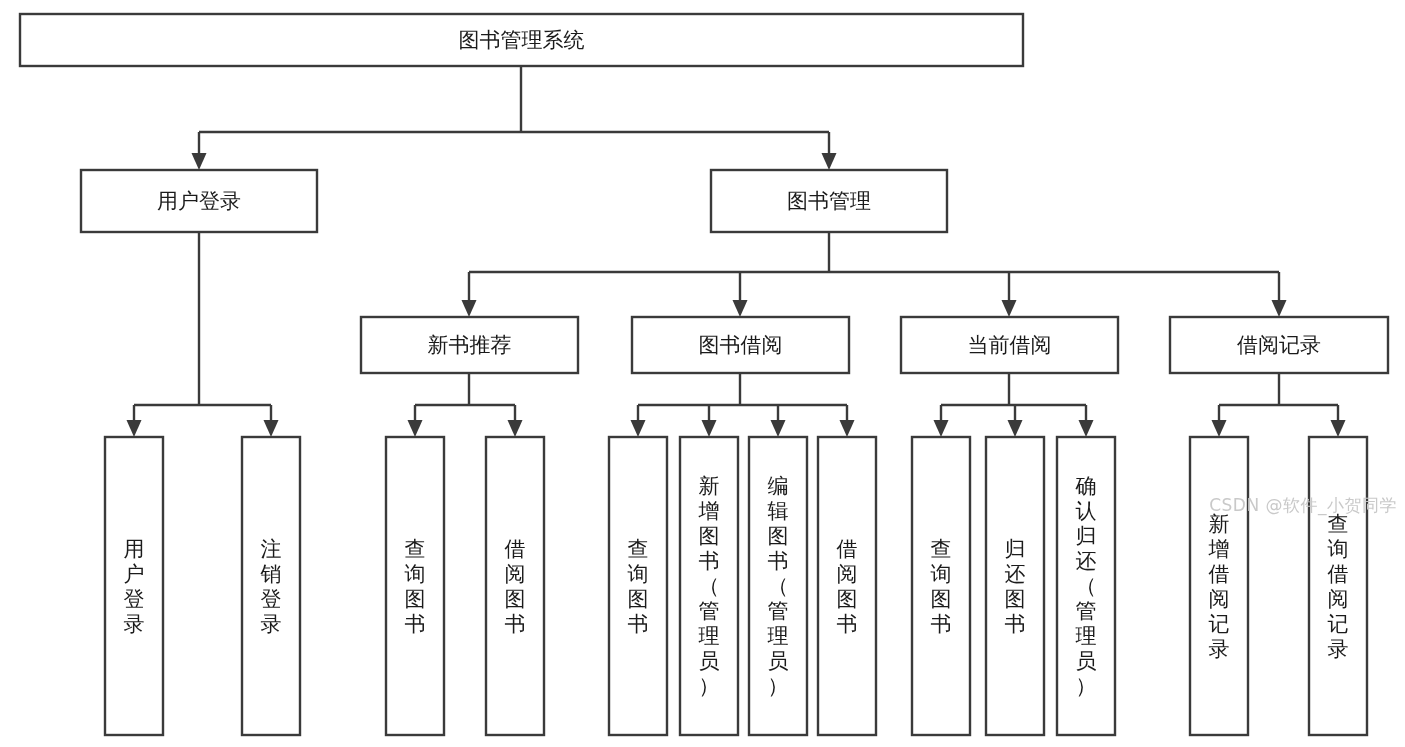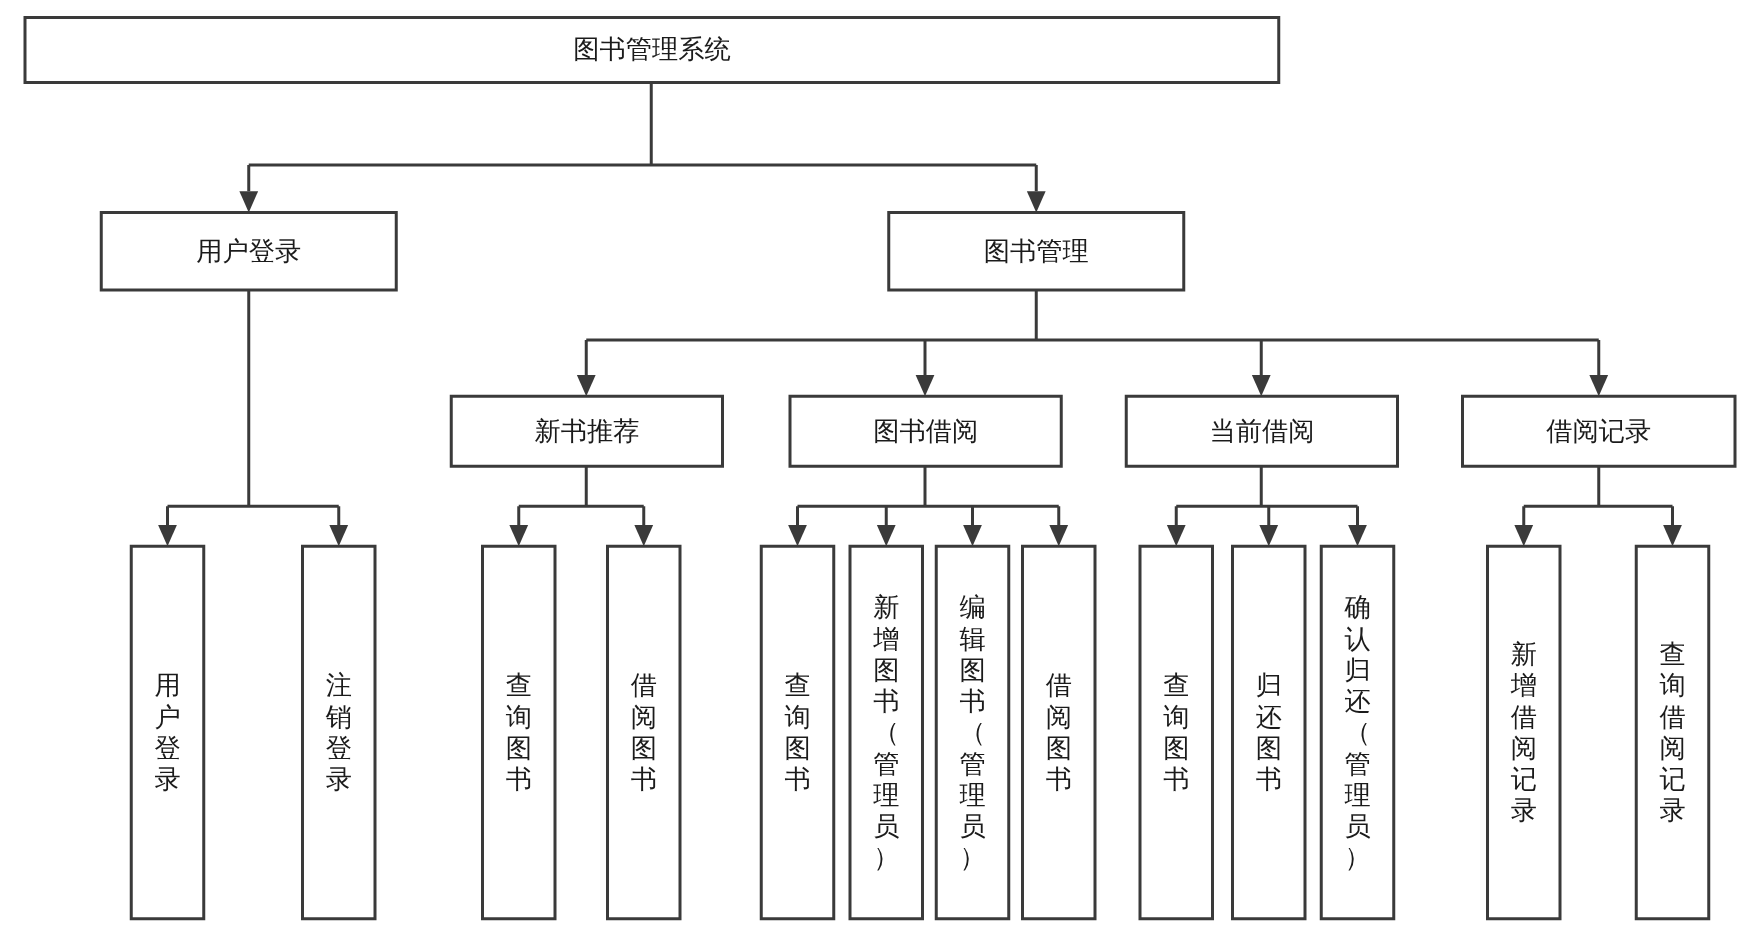--- a/index.html
+++ b/index.html
@@ -202,13 +202,14 @@
         <g>
           <rect x="1190" y="437" width="58" height="298" class="node-box"></rect>
           <text x="1219" class="node-label-vert"><tspan x="1219" y="530.5">新</tspan><tspan x="1219" y="555.5">增</tspan><tspan x="1219" y="580.5">借</tspan><tspan x="1219" y="605.5">阅</tspan><tspan x="1219" y="630.5">记</tspan><tspan x="1219" y="655.5">录</tspan></text>
         </g>
         <g>
           <rect x="1309" y="437" width="58" height="298" class="node-box"></rect>
           <text x="1338" class="node-label-vert"><tspan x="1338" y="530.5">查</tspan><tspan x="1338" y="555.5">询</tspan><tspan x="1338" y="580.5">借</tspan><tspan x="1338" y="605.5">阅</tspan><tspan x="1338" y="630.5">记</tspan><tspan x="1338" y="655.5">录</tspan></text>
         </g>
       </g>
   </svg>
+  <div class="watermark">CSDN @软件_小贺同学</div>
 </div>
 
 </body></html>

